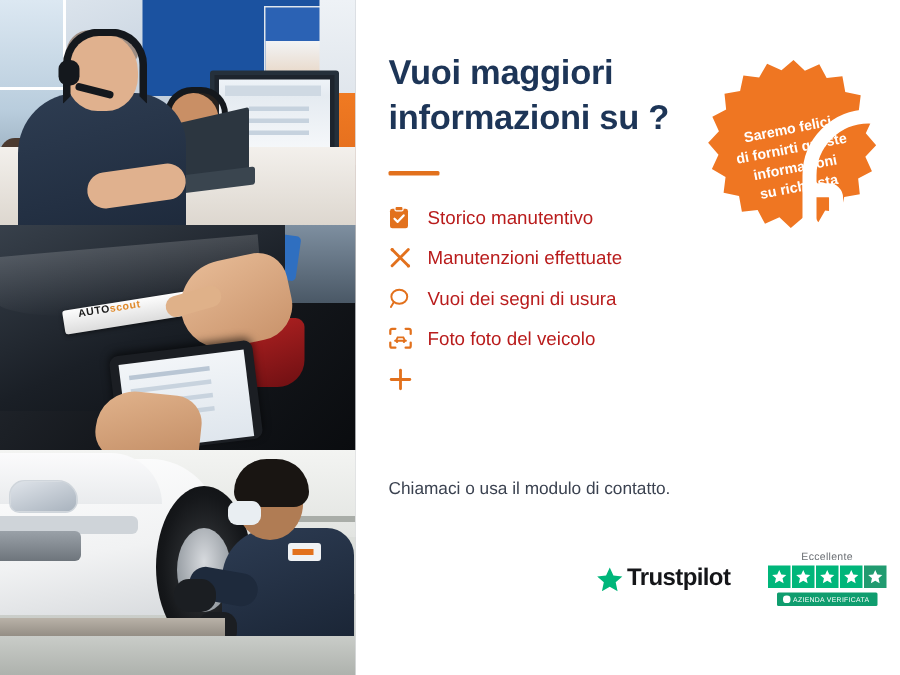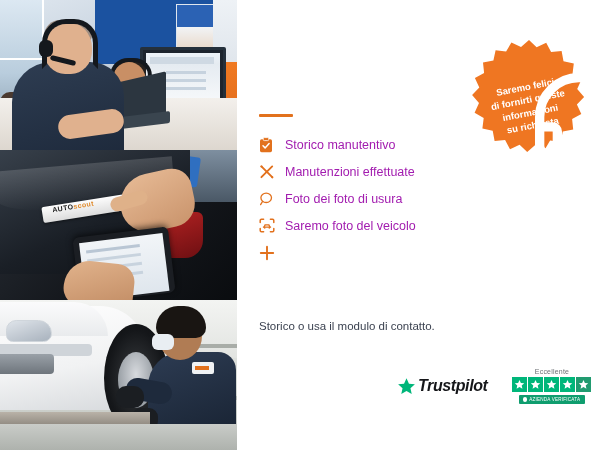--- a/index.html
+++ b/index.html
@@ -405,21 +405,21 @@
   .item-ico {
     width: 26px;
     flex: 0 0 26px;
     display:flex;
     align-items:center;
     justify-content:flex-start;
     color:#e2711d;
   }
   .item-ico svg { display:block; }
   .item-lbl {
-    color:#a21caf;
+    color:#b91c1c;
     font-size: 12.5px;
     line-height: 16px;
   }
 
   
   .phone {
     position:absolute;
     left: 22px;
     top: 293px;
     color:#1d3557;
@@ -442,21 +442,20 @@
     position:absolute;
     left: 160px;
     top: 368px;
     display:flex;
     align-items:center;
   }
   .tp-logo {
     display:flex;
     align-items:center;
     margin-right: 25px;
-    font-style: italic;
   }
   .tp-star-big { display:block; }
   .tp-word {
     color:#151619;
     font-size:16px;
     font-weight:bold;
     letter-spacing:-0.4px;
     margin-left:2px;
   }
   .tp-right { display:flex; flex-direction:column; align-items:center; }
@@ -568,20 +567,24 @@
       <div class="p3-glove"></div>
       <div class="p3-glove2"></div>
       <div class="p3-lift"></div>
       <div class="p3-floor"></div>
     </div>
 
   </div>
 
   <div class="content">
 
+    <div class="heading">
+      <div>Vuoi maggiori</div>
+      <div>informazioni su ?</div>
+    </div>
 
     <div class="rule"></div>
 
     <div class="badge">
       <svg viewBox="0 0 118 118">
         <path fill="#ef7622" d="M59 2
           l7.6 7.2 9.6-4.4 4.9 9.2 10.5-1.1 1.9 10.4 10.3 2.2-1.3 10.5 9.1 5.3-4.4 9.6 6.9 8-7.2 7.6 4.4 9.6-9.2 4.9 1.1 10.5-10.4 1.9-2.2 10.3-10.5-1.3-5.3 9.1-9.6-4.4-8 6.9-7.6-7.2-9.6 4.4-4.9-9.2-10.5 1.1-1.9-10.4-10.3-2.2 1.3-10.5-9.1-5.3 4.4-9.6-6.9-8 7.2-7.6-4.4-9.6 9.2-4.9-1.1-10.5 10.4-1.9 2.2-10.3 10.5 1.3 5.3-9.1 9.6 4.4z"></path>
       </svg>
       <div class="badge-headset">
         <svg width="22" height="22" viewBox="0 0 24 24" fill="none" stroke="#ffffff" stroke-width="1.9" stroke-linecap="round">
@@ -623,53 +626,53 @@
         <span class="item-lbl">Manutenzioni effettuate</span>
       </div>
 
       <div class="item">
         <span class="item-ico">
           <svg width="16" height="16" viewBox="0 0 16 16" fill="none" stroke="#e2711d" stroke-width="1.3" stroke-linecap="round">
             <ellipse cx="7.2" cy="6.8" rx="5.3" ry="4.7"></ellipse>
             <path d="M3.6 10.4L1.6 13.6"></path>
           </svg>
         </span>
-        <span class="item-lbl">Foto dei foto di usura</span>
+        <span class="item-lbl">Vuoi dei segni di usura</span>
       </div>
 
       <div class="item">
         <span class="item-ico">
           <svg width="16" height="15" viewBox="0 0 16 15" fill="none" stroke="#e2711d" stroke-width="1.5" stroke-linecap="round">
             <path d="M1.2 4.6V2.4A1.2 1.2 0 0 1 2.4 1.2h2.2"></path>
             <path d="M11.4 1.2h2.2a1.2 1.2 0 0 1 1.2 1.2v2.2"></path>
             <path d="M14.8 10.4v2.2a1.2 1.2 0 0 1-1.2 1.2h-2.2"></path>
             <path d="M4.6 13.8H2.4a1.2 1.2 0 0 1-1.2-1.2v-2.2"></path>
             <path d="M4.4 9.1h7.2" stroke-width="1.3"></path>
             <path d="M5.1 9.1l1-2.2h3.8l1 2.2" stroke-width="1.3" fill="none"></path>
             <circle cx="5.7" cy="9.9" r="0.8" fill="#e2711d" stroke="none"></circle>
             <circle cx="10.3" cy="9.9" r="0.8" fill="#e2711d" stroke="none"></circle>
           </svg>
         </span>
-        <span class="item-lbl">Saremo foto del veicolo</span>
+        <span class="item-lbl">Foto foto del veicolo</span>
       </div>
 
       <div class="item">
         <span class="item-ico">
           <svg width="16" height="16" viewBox="0 0 16 16" fill="none" stroke="#e2711d" stroke-width="1.9" stroke-linecap="round">
             <path d="M8 1.8v12.4"></path>
             <path d="M1.8 8h12.4"></path>
           </svg>
         </span>
       </div>
 
     </div>
 
 
     <div class="contact">
-      <div>Storico o usa il modulo di contatto.</div>
+      <div>Chiamaci o usa il modulo di contatto.</div>
     </div>
 
     <div class="tp">
       <div class="tp-logo">
         <svg class="tp-star-big" width="19" height="19" viewBox="0 0 24 24">
           <path fill="#00b67a" d="M12 1.6l3.1 6.9 7.5.7-5.6 5 1.6 7.4L12 17.8 5.4 21.6 7 14.2l-5.6-5 7.5-.7z"></path>
         </svg>
         <span class="tp-word">Trustpilot</span>
       </div>
       <div class="tp-right">

